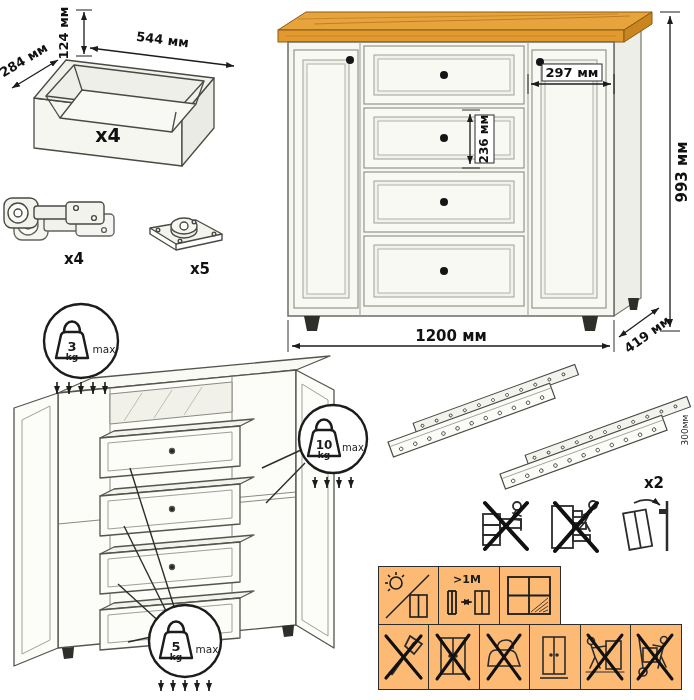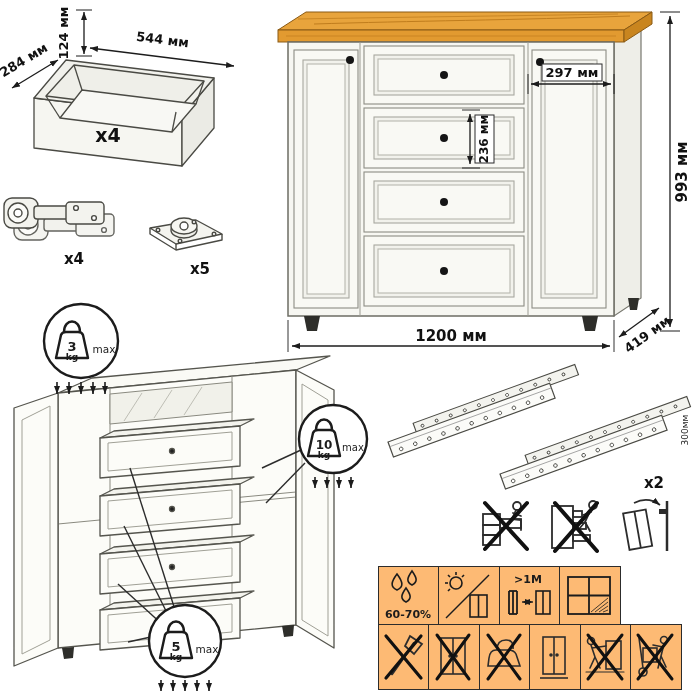--- a/index.html
+++ b/index.html
@@ -390,30 +390,20 @@
       </g>
       <rect x="43" y="13" width="9" height="5" fill="#2c2c2c"></rect>
       <path d="M18,7 Q32,0 44,9" fill="none" stroke="#2c2c2c" stroke-width="1.8" marker-end="url(#me)"></path>
     </svg>
   </div>
 
   <div class="cgrid">
     <div class="crow r1">
       <div class="ccell">
         <svg width="58" height="56" viewBox="0 0 58 56">
-          <g stroke="#1c1c1c" stroke-width="1.6" fill="none">
-            <path transform="translate(18,15)" d="M0,-9 C-6,-1 -7,4 0,7 C7,4 6,-1 0,-9 Z"></path>
-            <path transform="translate(33,11)" d="M0,-8 C-5,-1 -6,3 0,6 C6,3 5,-1 0,-8 Z"></path>
-            <path transform="translate(27,28)" d="M0,-8 C-5,-1 -6,3 0,6 C6,3 5,-1 0,-8 Z"></path>
-          </g>
-          <text x="29" y="50" font-size="11" font-weight="bold" text-anchor="middle">60-70%</text>
-        </svg>
-      </div>
-      <div class="ccell">
-        <svg width="58" height="56" viewBox="0 0 58 56">
           <line x1="7" y1="50" x2="50" y2="7" stroke="#1c1c1c" stroke-width="1.5"></line>
           <g stroke="#1c1c1c" stroke-width="1.6" fill="none">
             <circle cx="17" cy="15" r="6"></circle>
             <line x1="17" y1="4" x2="17" y2="7"></line>
               <line x1="6" y1="15" x2="9" y2="15"></line>
             <line x1="9" y1="7" x2="11" y2="9"></line>
               <line x1="23" y1="9" x2="25" y2="7"></line>
             <line x1="9" y1="23" x2="11" y2="21"></line>
             <rect x="31" y="27" width="17" height="22"></rect>
             <line x1="39.5" y1="27" x2="39.5" y2="49"></line>

